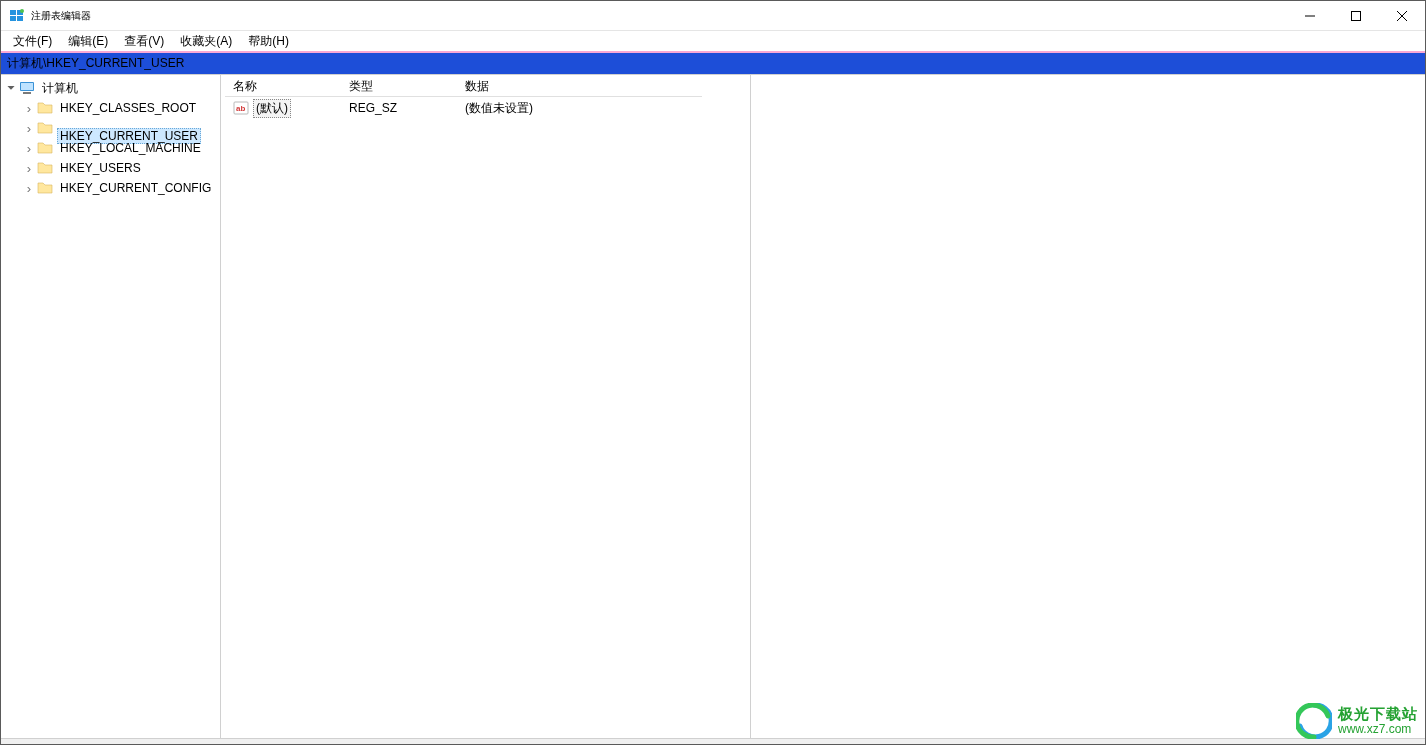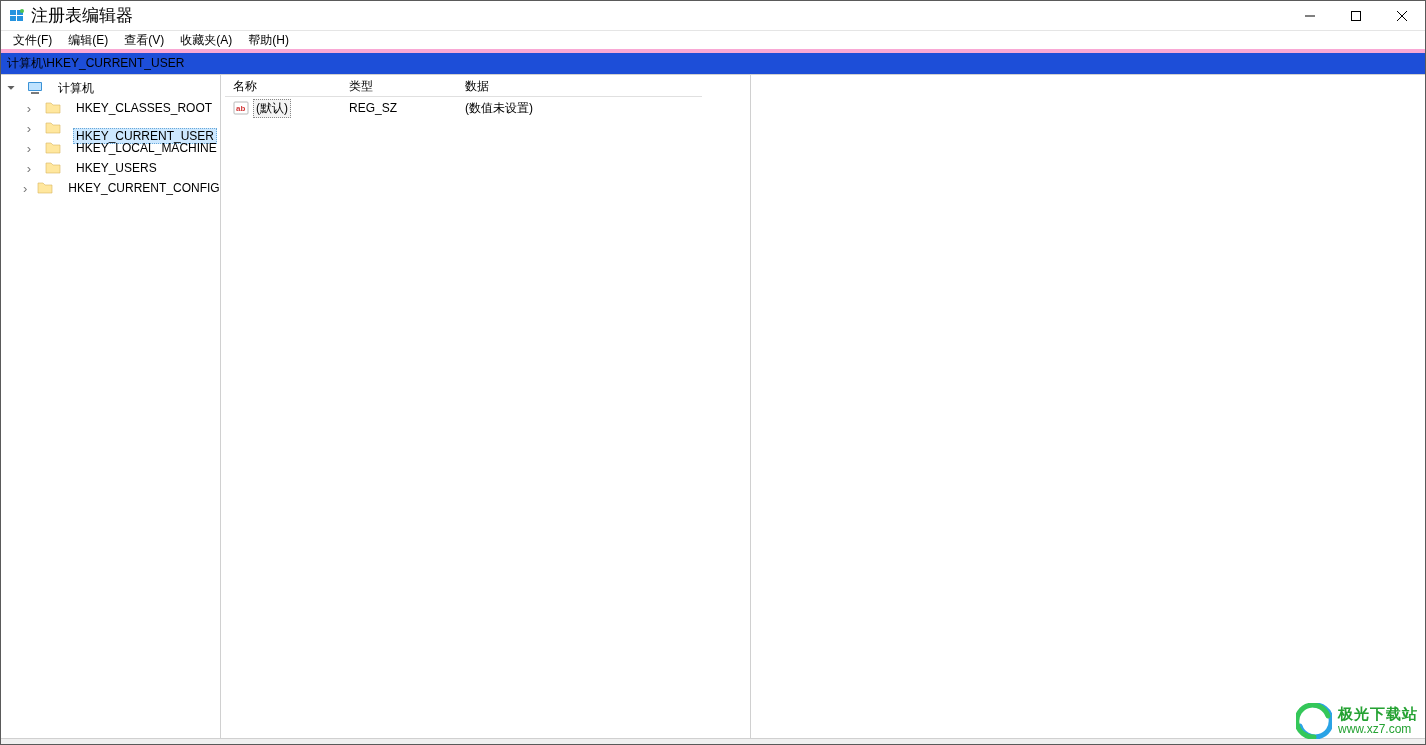--- a/index.html
+++ b/index.html
@@ -2,43 +2,43 @@
 <html><head>
 <meta charset="utf-8">
 <style>
   * { box-sizing: border-box; margin: 0; padding: 0; }
   html, body { width: 1426px; height: 745px; font-family: "Microsoft YaHei", "Segoe UI", Tahoma, sans-serif; font-size: 12px; color: #000; background: #fff; overflow: hidden; }
   .window { width: 100%; height: 100%; display: flex; flex-direction: column; border: 1px solid #5a5a5a; }
 
   
   .titlebar { height: 30px; display: flex; align-items: center; background: #ffffff; border-bottom: 1px solid #e5e5e5; }
   .titlebar .app-icon { width: 16px; height: 16px; margin: 0 6px 0 8px; }
-  .titlebar .title { flex: 0 0 auto; font-size: 17px; }
+  .titlebar .title { flex: 0 0 auto; font-size: 10px; }
   .titlebar .spacer { flex: 1 1 auto; }
   .wc { width: 46px; height: 30px; display: flex; align-items: center; justify-content: center; }
   .wc svg { pointer-events: none; }
 
   
-  .menubar { height: 22px; display: flex; align-items: center; padding: 0 4px; border-bottom: 4px solid #f9a8d4; background: #fff; }
+  .menubar { height: 22px; display: flex; align-items: center; padding: 0 4px; border-bottom: 2px solid #f9a8d4; background: #fff; }
   .menubar .menuitem { padding: 2px 8px; cursor: default; }
 
   
   .pathbar { height: 22px; border-bottom: 1px solid #d0d0d0; display: flex; align-items: center; padding: 0 6px; background: #1d4ed8; }
   .pathbar input { border: none; outline: none; width: 100%; font-family: inherit; font-size: 12px; background: transparent; }
 
   
   .split { flex: 1 1 auto; display: flex; min-height: 0; }
   .tree { width: 220px; border-right: 1px solid #d0d0d0; overflow: auto; padding-top: 3px; background: #fff; }
   .divider { width: 4px; cursor: col-resize; background: transparent; }
   .content { flex: 1 1 auto; display: flex; min-width: 0; gap: 48px; }
   .list { flex: 1 1 auto; overflow: auto; }
   .secondary-pane { width: 675px; border-left: 1px solid #d0d0d0; }
 
   
-  .trow { display: flex; align-items: center; height: 20px; white-space: nowrap; gap: 8px; }
+  .trow { display: flex; align-items: center; height: 20px; white-space: nowrap; }
   .twist { width: 12px; text-align: center; color: #606060; font-size: 10px; line-height: 1; cursor: default; user-select: none; }
   .twist.expanded::before { content: "⏷"; }
   .twist.collapsed::before { content: "›"; font-size: 13px; color: #777; }
   .ticon { width: 16px; height: 16px; margin: 0 4px 0 2px; display: inline-flex; align-items: center; justify-content: center; }
   .tlabel { padding: 1px 3px; }
   .tlabel.selected { background: #cde8ff; border: 1px dotted #6aa9d8; padding: 0 2px; margin-top: 16px; }
 
   
   .lheaders { display: flex; height: 22px; border-bottom: 1px solid #e0e0e0; user-select: none; }
   .lheaders .col { padding: 3px 8px; border-right: 1px solid transparent; }

